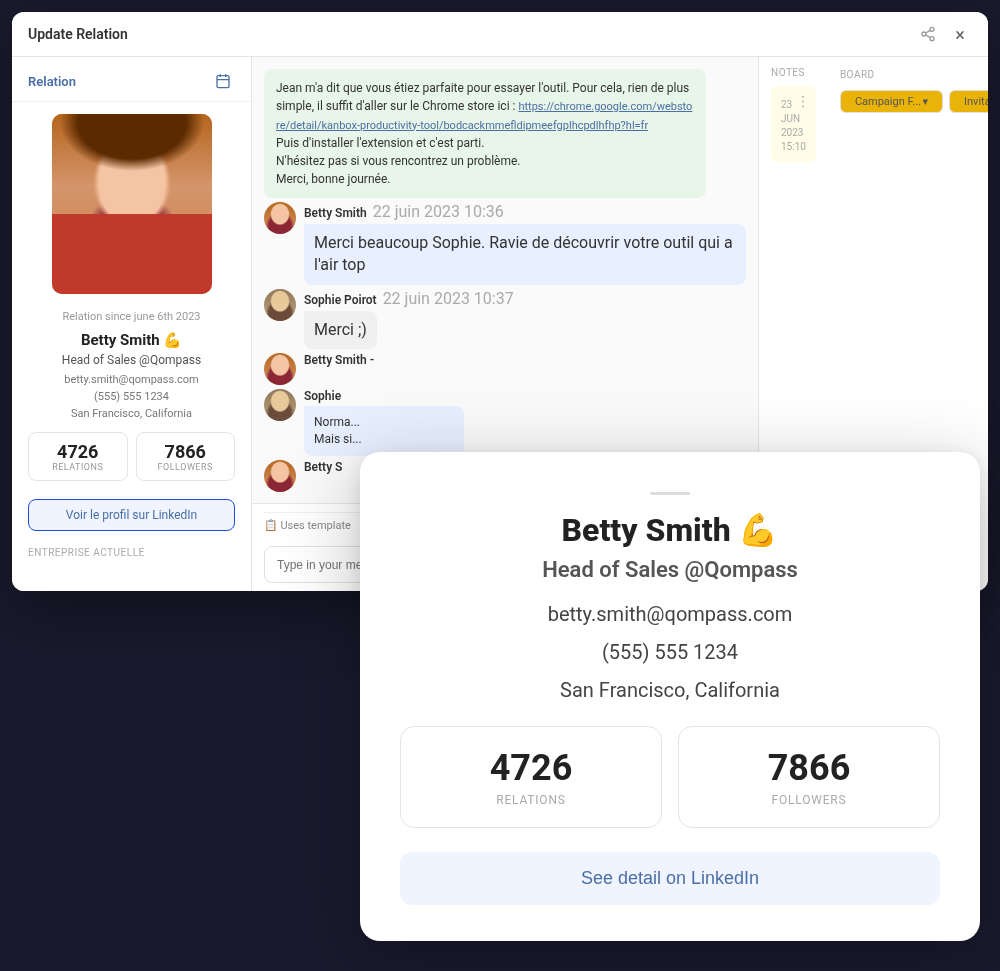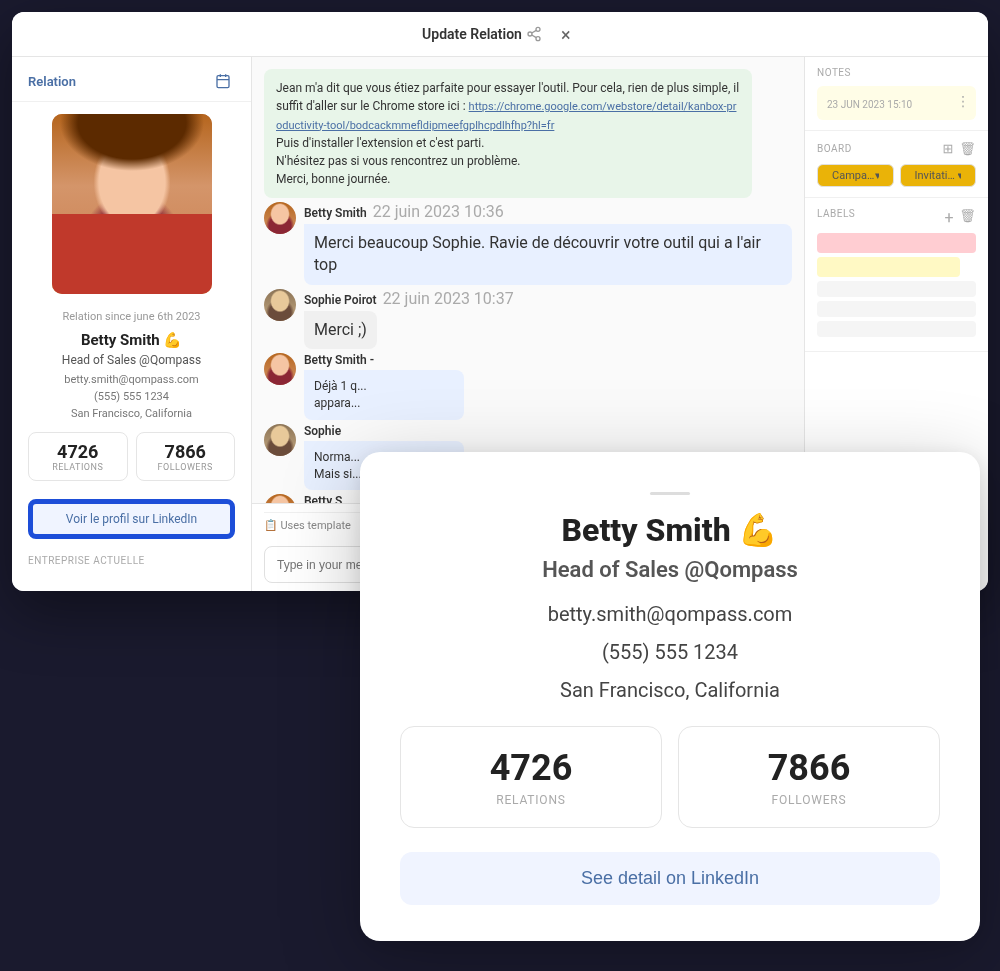--- a/index.html
+++ b/index.html
@@ -26,21 +26,21 @@
       border-radius: 12px;
       box-shadow: 0 20px 60px rgba(0,0,0,0.4);
       display: flex;
       flex-direction: column;
       overflow: hidden;
     }
 
     .window-titlebar {
       display: flex;
       align-items: center;
-      justify-content: center;
+      justify-content: space-between;
       padding: 10px 16px;
       background: #fff;
       border-bottom: 1px solid #e5e5e5;
       flex-shrink: 0;
     }
 
     .titlebar-title {
       font-size: 14px;
       font-weight: 600;
       color: #333;
@@ -210,21 +210,21 @@
       font-size: 9px;
       color: #999;
       text-transform: uppercase;
       letter-spacing: 0.5px;
     }
 
     .linkedin-btn {
       margin: 8px 16px;
       padding: 8px;
       background: #f0f4ff;
-      border: 5px solid #1d4ed8;
+      border: 1px solid #1d4ed8;
       border-radius: 8px;
       text-align: center;
       font-size: 12px;
       color: #4a6fa5;
       cursor: pointer;
     }
 
     .section-label-small {
       padding: 8px 16px 4px;
       font-size: 10px;
@@ -387,25 +387,25 @@
 
     .chat-icons {
       display: flex;
       gap: 10px;
       color: #999;
       font-size: 16px;
     }
 
     
     .right-panel {
-      width: 184px;
+      width: 230px;
       background: #fff;
       border-left: 1px solid #e5e5e5;
       display: flex;
-      flex-direction: column;
+      flex-direction: row;
       overflow-y: auto;
       flex-shrink: 0;
     }
 
     .right-section {
       padding: 10px 12px;
       border-bottom: 1px solid #f0f0f0;
     }
 
     .right-section-title {
@@ -679,24 +679,20 @@
         </div>
 
         <div class="chat-msg-with-avatar">
           <div class="msg-avatar">
             <div class="msg-avatar-inner"></div>
           </div>
           <div class="msg-content">
             <div class="msg-header">
               <span class="msg-author">Betty Smith -</span>
             </div>
-            <div class="msg-truncated">
-              <span>Déjà 1 q...</span><br>
-              <span>appara...</span>
-            </div>
           </div>
         </div>
 
         <div class="chat-msg-with-avatar">
           <div class="msg-avatar msg-avatar-sophie">
             <div class="msg-avatar-inner"></div>
           </div>
           <div class="msg-content">
             <div class="msg-header">
               <span class="msg-author">Sophie</span>

